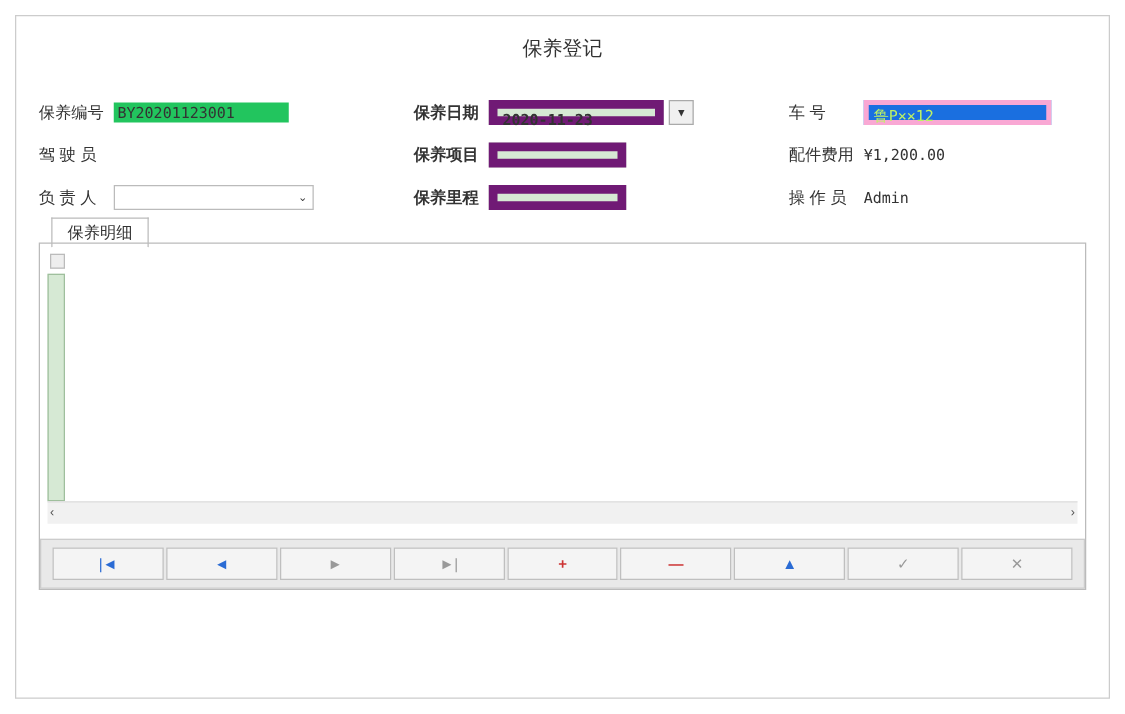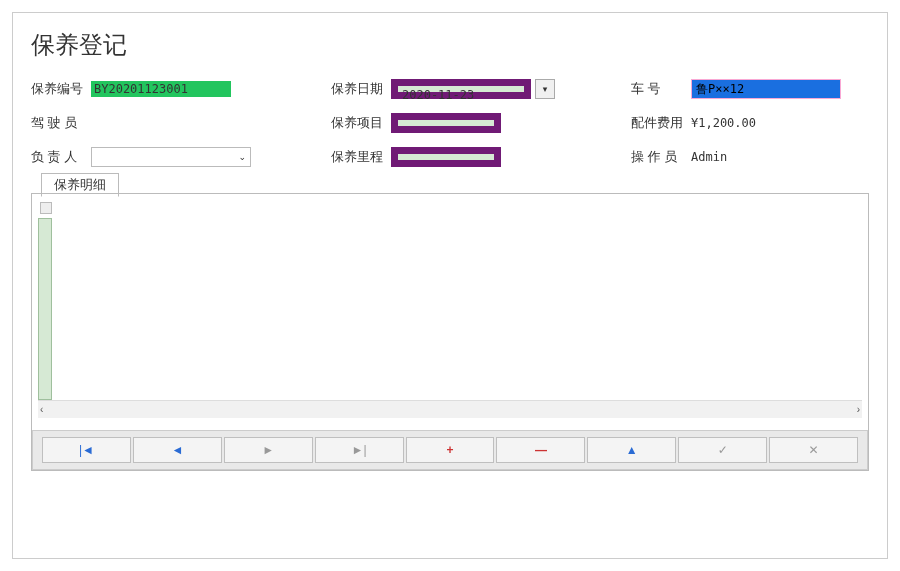--- a/index.html
+++ b/index.html
@@ -12,48 +12,48 @@
     color: #333;
   }
   .window {
     border: 1px solid #ccc;
     width: 876px;
     height: 547px;
     padding: 10px 18px 14px;
     position: relative;
   }
   h1.title {
-    text-align: left;
-    font-size: 24px;
+    text-align: center;
+    font-size: 16px;
     font-weight: normal;
-    margin: 6px 0 18px;
+    margin: 6px 0 30px;
   }
   .form-rows { display: flex; flex-direction: column; gap: 14px; margin-bottom: 2px; }
   .row { display: flex; align-items: center; }
   .cell { display: flex; align-items: center; }
   .col1 { width: 300px; }
-  .col2 { width: 300px; }
+  .col2 { width: 300px; font-weight: bold; }
   .col3 { flex: 1; }
   .lbl { width: 60px; white-space: nowrap; letter-spacing: 0; }
   .val-plain { font-family: "SimSun", monospace; background: #22c55e; padding: 1px 3px; min-width: 140px; display:inline-block;}
   .inp {
     height: 20px;
     line-height: 18px;
     padding: 0 4px;
     font-family: "SimSun", monospace;
     font-size: 12px;
   }
   .green-inp {
     background: #d6e9d4;
     border: 7px solid #701a75;
   }
   .blue-sel {
     background: #1a6fe0;
-    color: #000000;
-    border: 1px solid #f9a8d4;
+    color: #bef264;
+    border: 4px solid #f9a8d4;
     width: 140px;
     position: relative;
   }
   .blue-sel.wide { width: 150px; }
   .dropdown {
     border: 1px solid #bbb;
     background: #fff;
     width: 160px;
     height: 20px;
     display: flex;

